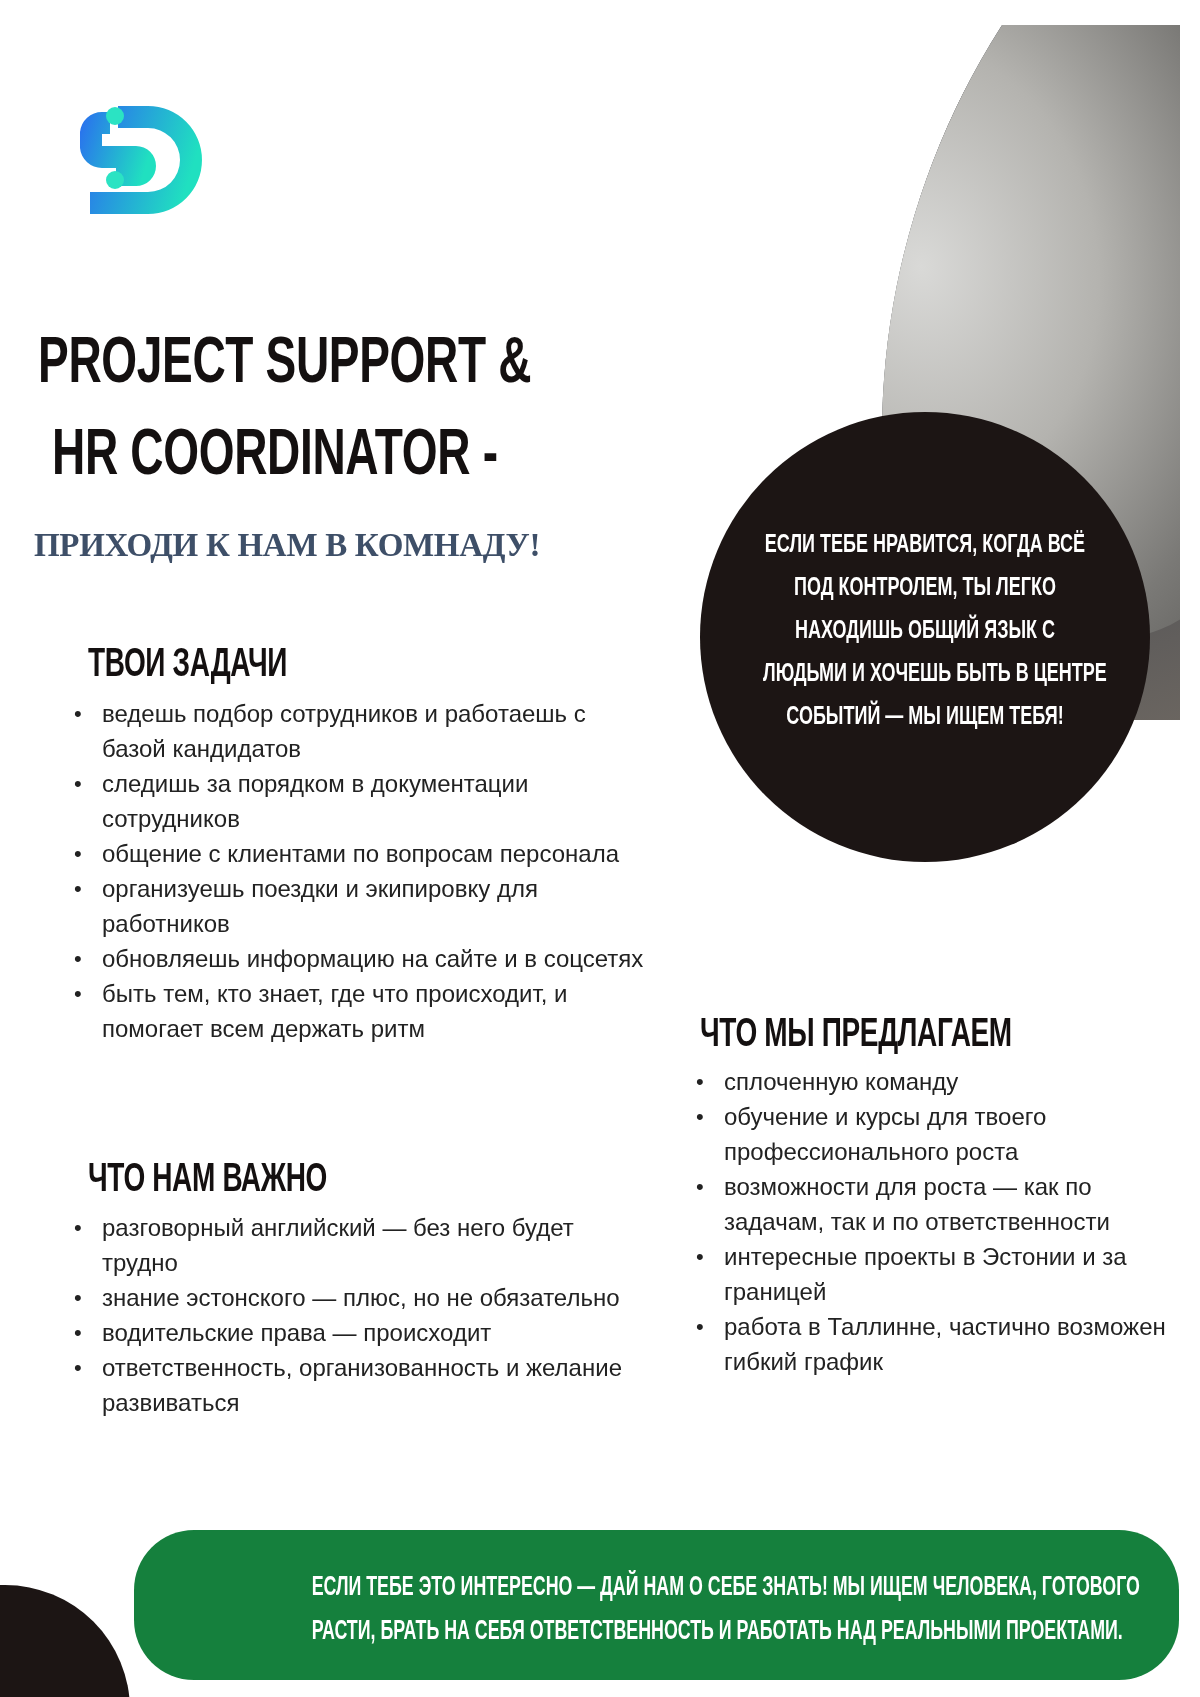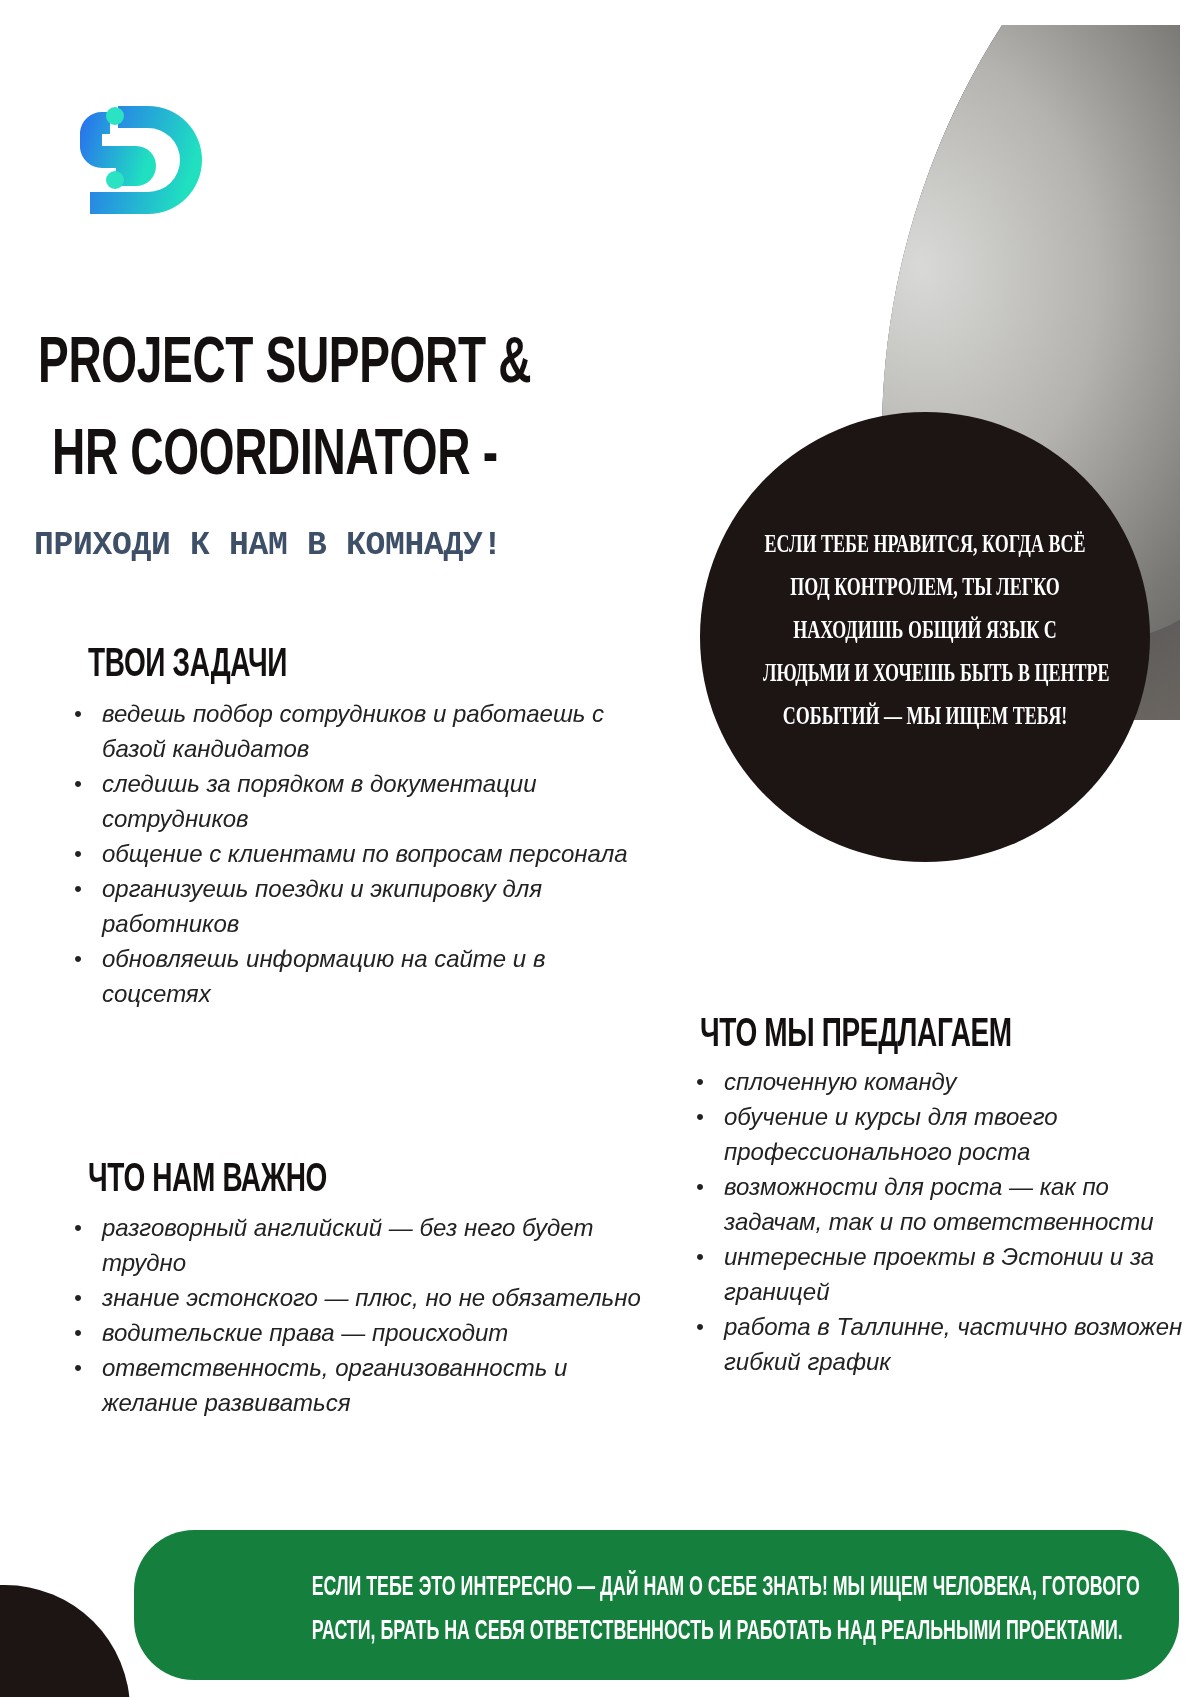--- a/index.html
+++ b/index.html
@@ -35,34 +35,34 @@
   }
   .photo .helmet { position: absolute; left: 110px; top: 55px; width: 150px; height: 150px; border-radius: 50%; background: radial-gradient(circle at 45% 40%, #6b6c70, #3b3c40 70%); }
   .photo .vest { position: absolute; left: 20px; top: 80px; width: 260px; height: 220px; border-radius: 40% 50% 40% 30%; background: #a9cf2d; opacity: 0.85; }
   .photo .rope { position: absolute; left: 120px; top: 230px; width: 8px; height: 420px; background: #d8d2c6; transform: rotate(-18deg); transform-origin: top; }
   .photo .rock { position: absolute; left: 240px; top: -30px; width: 520px; height: 660px; border-radius: 45% 10% 30% 50%; background: radial-gradient(ellipse at 40% 40%, #d9d9d7 0%, #b4b3af 40%, #7a7976 75%, #5b5a57 100%); transform: rotate(-8deg); }
 
   
   .title { position: absolute; left: 38px; top: 328px; }
   .title-line { font-size: 64px; line-height: 1; color: #141010; transform: scaleX(0.72); }
   .title-line.l2 { margin-top: 28px; margin-left: 14px; }
-  .subtitle { position: absolute; left: 34px; top: 527px; font-family: Liberation Mono, monospace; font-weight: bold; font-size: 33px; color: #3e4f68; letter-spacing: -0.3px; white-space: nowrap; }
+  .subtitle { position: absolute; left: 34px; top: 527px; font-family: Liberation Serif, serif; font-weight: bold; font-size: 33px; color: #3e4f68; letter-spacing: -0.3px; white-space: nowrap; }
 
   
   .circle {
     position: absolute; left: 700px; top: 412px; width: 450px; height: 450px; border-radius: 50%;
     background: #1c1514; display: flex; align-items: center; justify-content: center;
   }
-  .circle-text { position: absolute; left: 0; top: 110px; width: 450px; text-align: center; font-family: Liberation Serif, serif; }
+  .circle-text { position: absolute; left: 0; top: 110px; width: 450px; text-align: center; }
   .circle-line { display: block; color: #ffffff; font-weight: bold; font-size: 25px; line-height: 43px; text-transform: uppercase; white-space: nowrap; transform: scaleX(0.72); }
 
   
   .section-h { position: absolute; font-size: 40px; line-height: 1; color: #141010; transform: scaleX(0.7); }
   ul.bullets { position: absolute; list-style: none; font-family: "Liberation Sans", sans-serif; font-size: 24px; line-height: 35px; color: #222222; }
-  ul.bullets li { position: relative; padding-left: 32px; font-style: italic; }
+  ul.bullets li { position: relative; padding-left: 32px; }
   ul.bullets li::before { content: "•"; position: absolute; left: 4px; top: 0; font-size: 22px; color: #222; }
 
   #h-tasks { left: 88px; top: 642px; }
   #list-tasks { left: 70px; top: 696px; width: 580px; }
 
   #h-important { left: 88px; top: 1157px; }
   #list-important { left: 70px; top: 1210px; width: 580px; }
 
   #h-offer { left: 700px; top: 1012px; }
   #list-offer { left: 692px; top: 1064px; width: 500px; }
@@ -118,20 +118,21 @@
   </div>
 </div>
 
 <div id="h-tasks" class="condensed section-h">ТВОИ ЗАДАЧИ</div>
 <ul id="list-tasks" class="bullets">
   <li>ведешь подбор сотрудников и работаешь с базой кандидатов</li>
   <li>следишь за порядком в документации сотрудников</li>
   <li>общение с клиентами по вопросам персонала</li>
   <li>организуешь поездки и экипировку для работников</li>
   <li>обновляешь информацию на сайте и в соцсетях</li>
+  <li>быть тем, кто знает, где что происходит, и помогает всем держать ритм</li>
 </ul>
 
 <div id="h-important" class="condensed section-h">ЧТО НАМ ВАЖНО</div>
 <ul id="list-important" class="bullets">
   <li>разговорный английский — без него будет трудно</li>
   <li>знание эстонского — плюс, но не обязательно</li>
   <li>водительские права — происходит</li>
   <li>ответственность, организованность и желание развиваться</li>
 </ul>
 

